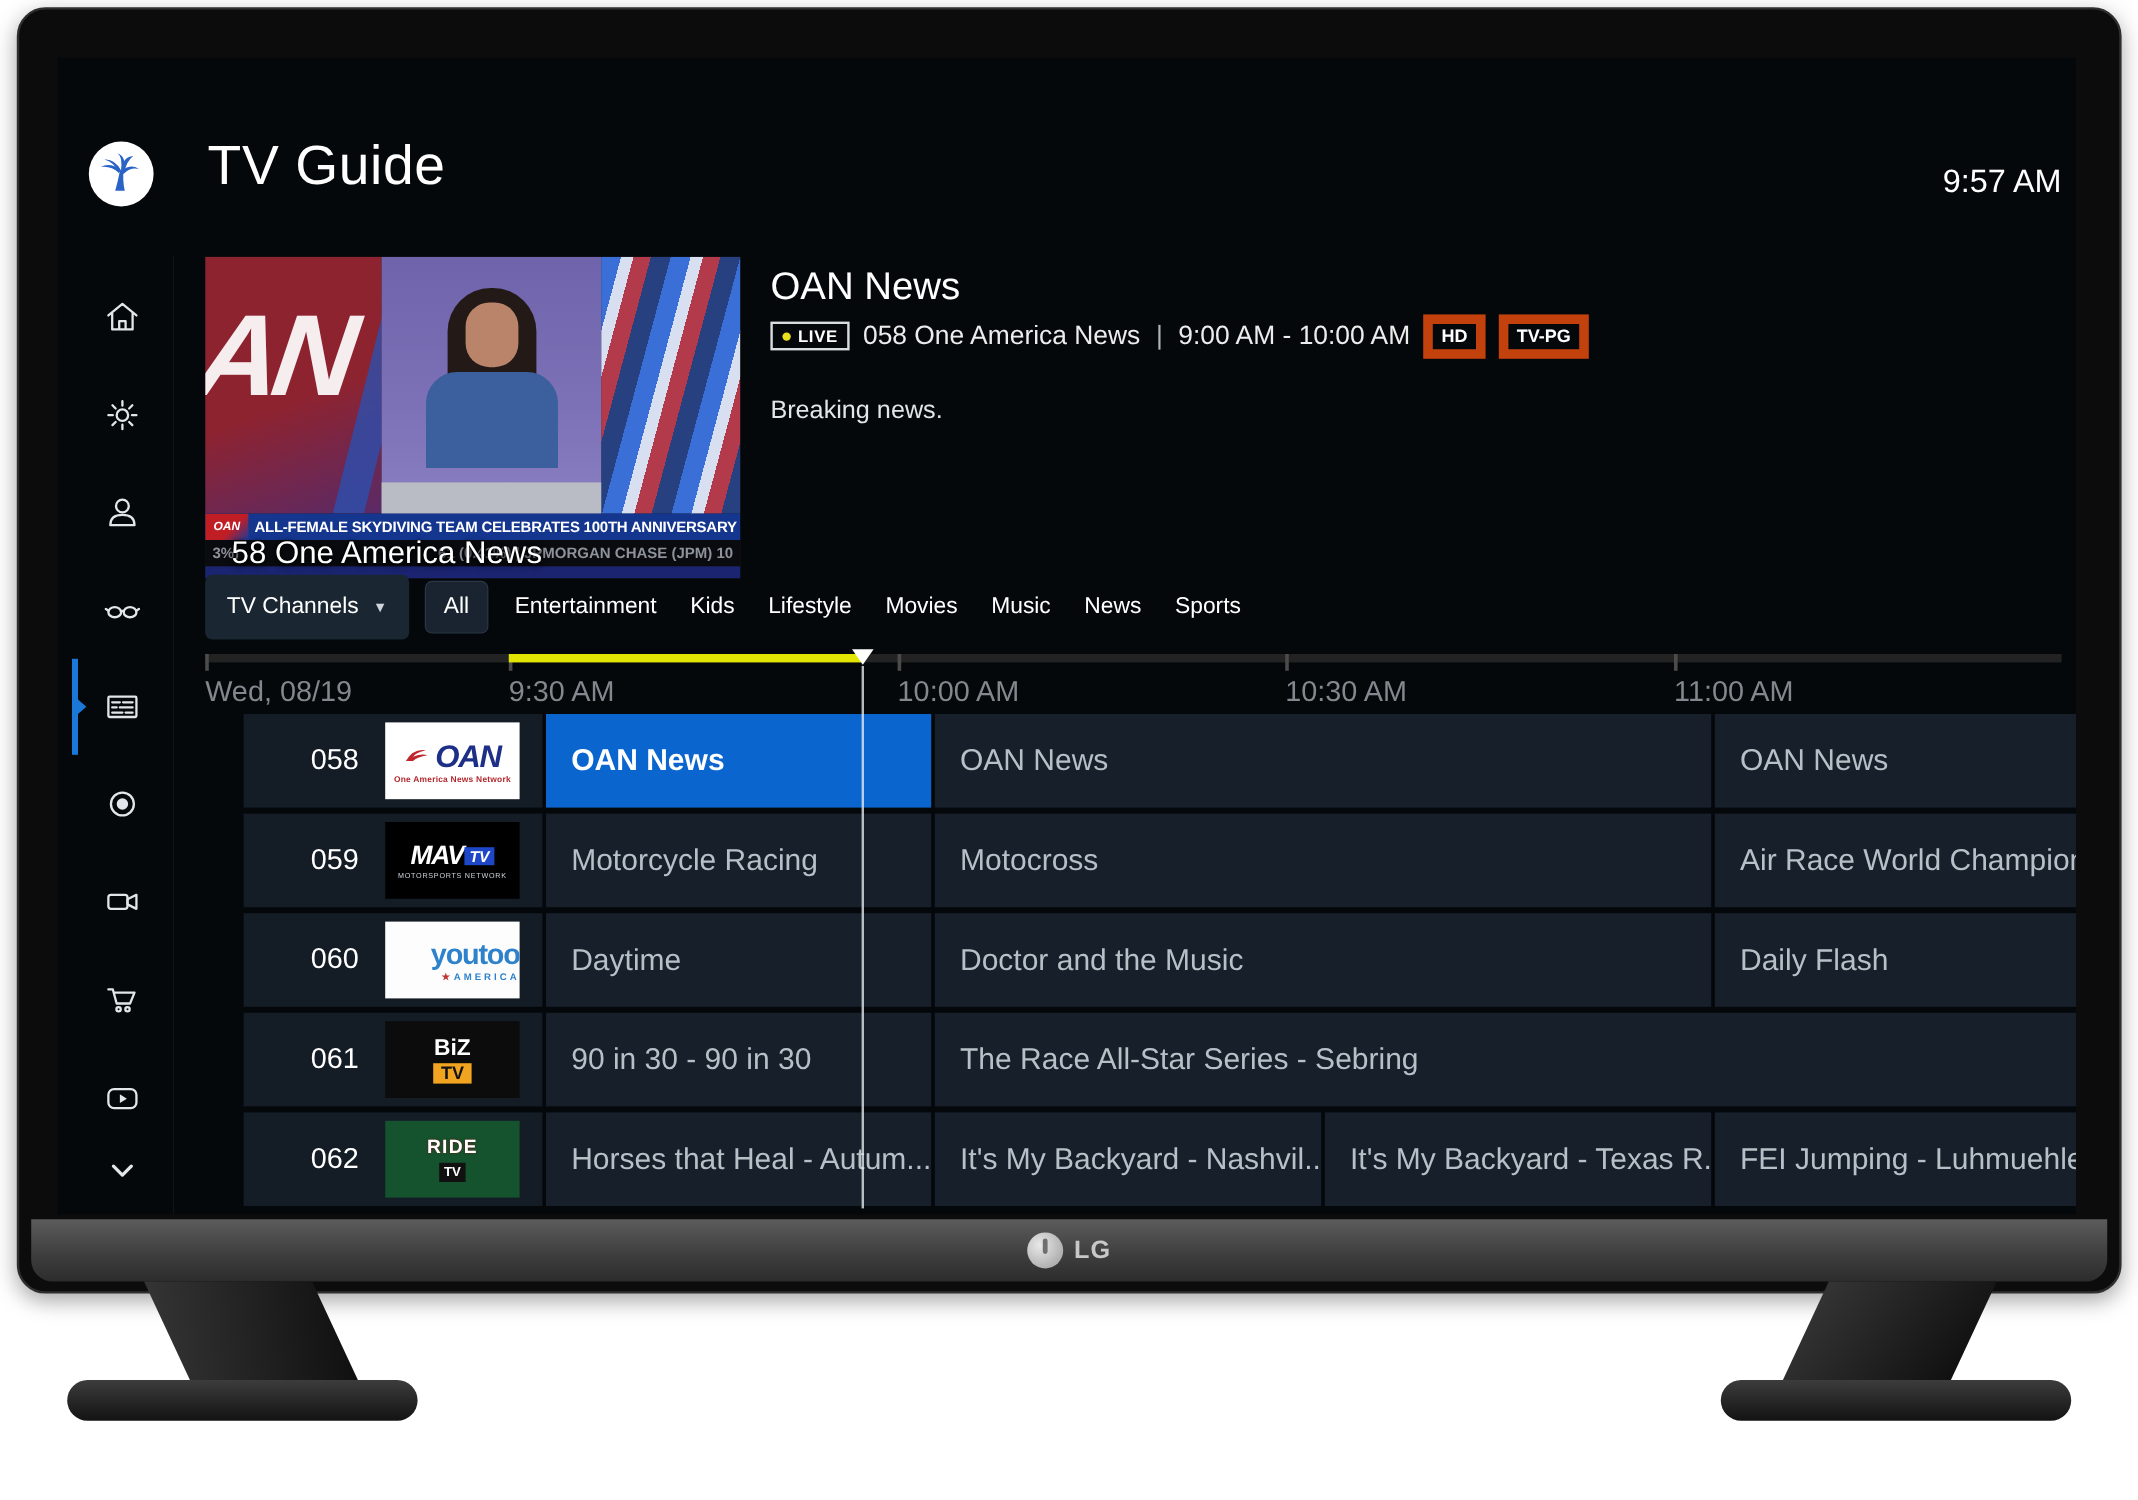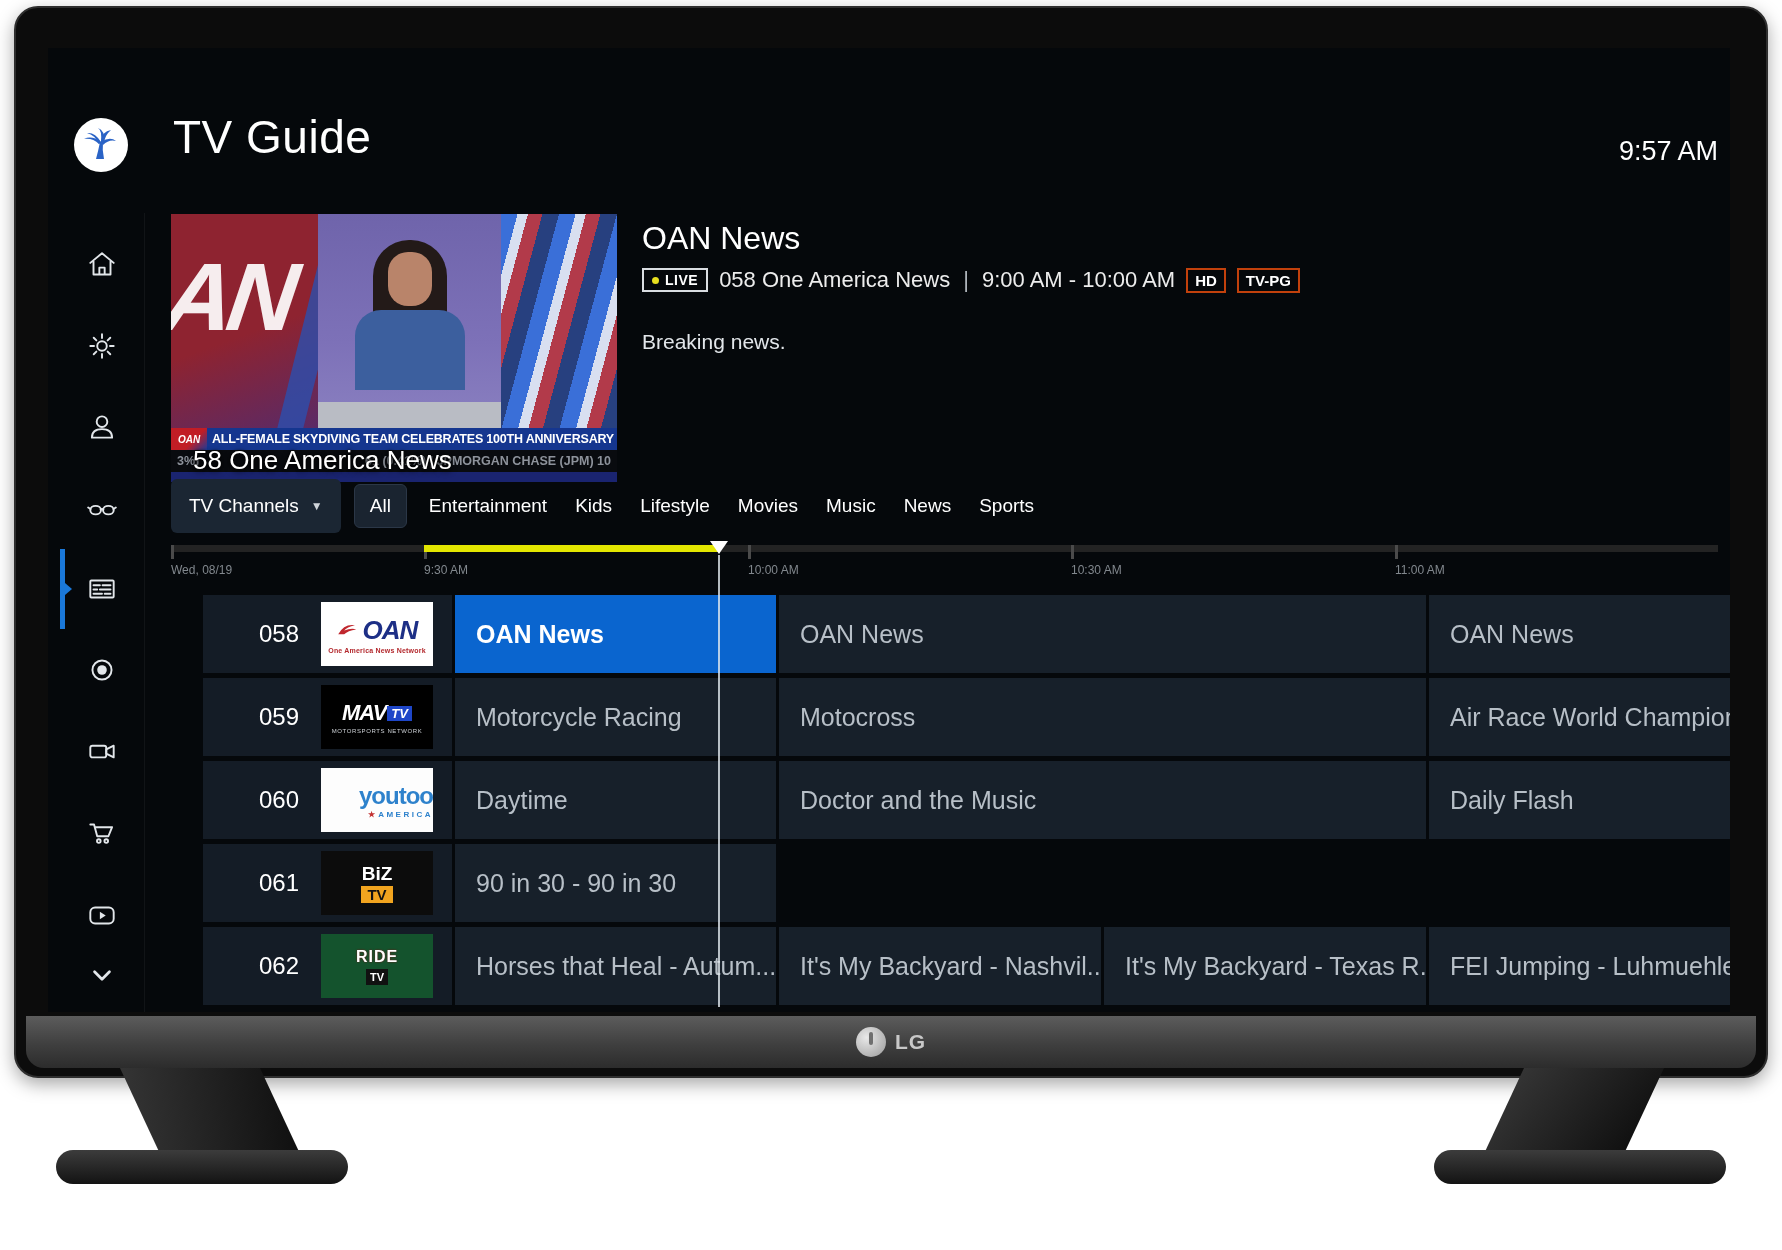--- a/index.html
+++ b/index.html
@@ -55,38 +55,38 @@
   .vt-bottombar{position:absolute;left:0;right:0;bottom:0;height:10px;background:#1a2470;}
   .vt-caption{position:absolute;left:22px;bottom:6px;color:#fff;font-size:26px;text-shadow:0 2px 6px #000,0 0 3px #000;}
   
   .np-title{position:absolute;left:594px;top:172px;font-size:32px;color:#fff;}
   .np-meta{position:absolute;left:594px;top:216px;display:flex;align-items:center;gap:11px;height:32px;}
   .live-badge{display:flex;align-items:center;gap:6px;border:2px solid #d9dde1;padding:2px 8px;}
   .live-dot{width:7px;height:7px;border-radius:50%;background:#e8df1f;}
   .live-text{color:#fff;font-size:14px;font-weight:bold;letter-spacing:.5px;}
   .meta-text{color:#ececec;font-size:22px;}
   .meta-pipe{color:#aeb4ba;font-size:22px;padding:0 2px;}
-  .sq-badge{border:2px solid #c2410c;color:#fff;font-size:15px;font-weight:bold;padding:2px 7px;}
+  .sq-badge{border:8px solid #c2410c;color:#fff;font-size:15px;font-weight:bold;padding:2px 7px;}
   .np-desc{position:absolute;left:594px;top:282px;font-size:21px;color:#e2e6ea;}
   
   .filters{position:absolute;left:123px;top:437px;height:42px;display:flex;align-items:center;}
   .dropdown{background:#1b2633;border-radius:6px;height:54px;display:flex;align-items:center;gap:12px;
     padding:0 18px;color:#fff;font-size:19px;cursor:pointer;margin-right:13px;}
   .dropdown .caret{font-size:12px;color:#cfd4da;}
   .tab{color:#fff;font-size:19px;padding:0 14px;height:42px;display:flex;align-items:center;cursor:pointer;}
   .tab.selected{background:#1a2430;border:1px solid #2b3747;border-radius:6px;padding:0 15px;margin-right:8px;}
   
   .guide{position:absolute;left:123px;top:497px;width:1547px;}
   .track{position:relative;height:7px;background:#232323;}
   .tick{position:absolute;top:0;width:3px;height:14px;background:#4b4b4b;}
   .progress{position:absolute;left:253px;top:0;width:295px;height:7px;background:#e3e600;}
   .cursor-tri{position:absolute;left:539px;top:-4px;width:0;height:0;border-left:9px solid transparent;
     border-right:9px solid transparent;border-top:13px solid #fff;}
   .time-labels{position:relative;height:40px;}
-  .tl{position:absolute;top:11px;font-size:12px;color:#82888e;white-space:nowrap;}
+  .tl{position:absolute;top:11px;font-size:24px;color:#82888e;white-space:nowrap;}
   .rows{margin-top:3px;}
   .grow{display:grid;grid-template-columns:249px 321px 322px 322px 321px;column-gap:3px;height:78px;margin-bottom:5px;padding-left:32px;}
   .ch-cell{background:#141c26;display:flex;align-items:center;cursor:pointer;}
   .ch-num{width:96px;text-align:right;color:#fff;font-size:24px;}
   .logo{width:112px;height:64px;margin-left:22px;display:flex;flex-direction:column;align-items:center;justify-content:center;overflow:hidden;}
   .prog-cell{background:#17202a;color:#b7bfc7;font-size:25px;display:flex;align-items:center;
     padding:0 21px;overflow:hidden;white-space:nowrap;cursor:pointer;}
   .prog-cell.selected{background:#0a65cf;color:#fff;font-weight:bold;}
   .c2{grid-column:span 2;} .c3{grid-column:span 3;}
   .now-line{position:absolute;left:547px;top:10px;width:2px;height:452px;background:rgba(225,232,238,.8);z-index:5;}
@@ -323,20 +323,21 @@
 
         <div class="grow">
           <div class="ch-cell">
             <span class="ch-num">061</span>
             <span class="logo logo-biztv">
               <span class="biz-text">BiZ</span>
               <span class="biz-tv">TV</span>
             </span>
           </div>
           <div class="prog-cell">90 in 30 - 90 in 30</div>
+          <div class="prog-cell c3">The Race All-Star Series - Sebring</div>
         </div>
 
         <div class="grow">
           <div class="ch-cell">
             <span class="ch-num">062</span>
             <span class="logo logo-ridetv">
               <span class="ride-text">RIDE</span>
               <span class="ride-tv">TV</span>
             </span>
           </div>

